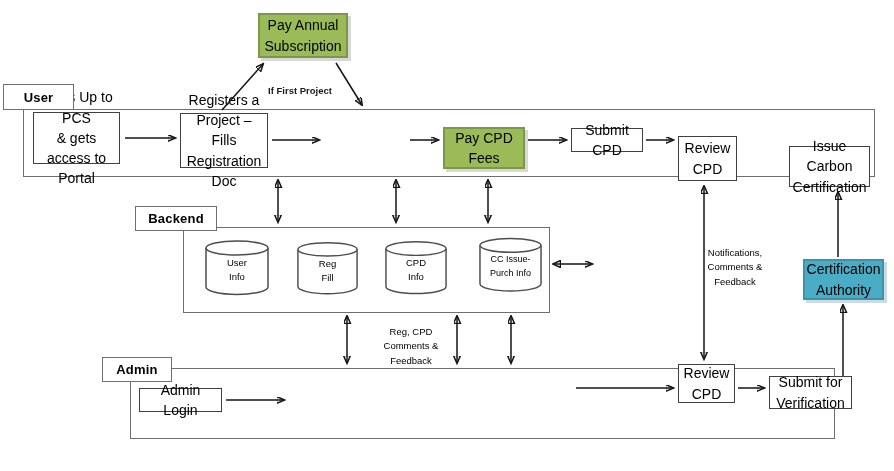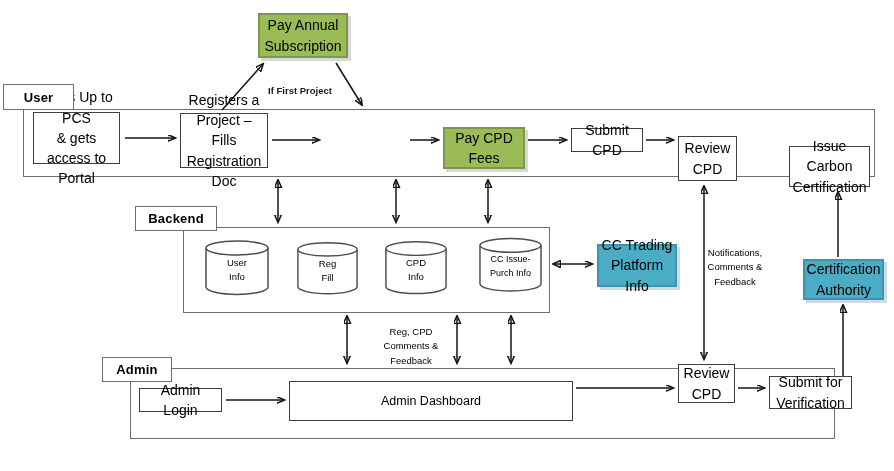--- a/index.html
+++ b/index.html
@@ -89,27 +89,24 @@
   </div>
   <div class="db" style="left:478px;top:236px;width:65px;height:57px;">
     <svg width="65" height="57" viewBox="0 0 66 57">
       <path d="M2 9 v39 c0 4.1 13.9 7.4 31 7.4 s31 -3.3 31 -7.4 v-39" fill="#fff" stroke="#4d4d4d" stroke-width="1.5"></path>
       <ellipse cx="33" cy="9" rx="31" ry="7" fill="#fff" stroke="#4d4d4d" stroke-width="1.5"></ellipse>
     </svg>
     <div class="db-label" style="font-size:9px;">CC Issue-
 Purch Info</div>
   </div>
 
-  <div class="node blue" style="left:597px;top:244px;width:80px;height:43px;">CC Trading
-Platform Info</div>
   <div class="node blue" style="left:803px;top:259px;width:81px;height:41px;">Certification
 Authority</div>
 
   <div class="node" style="left:139px;top:388px;width:83px;height:24px;">Admin Login</div>
-  <div class="node big" style="left:289px;top:381px;width:284px;height:40px;">Admin Dashboard</div>
   <div class="node" style="left:678px;top:364px;width:57px;height:39px;">Review
 CPD</div>
   <div class="node" style="left:769px;top:376px;width:83px;height:33px;">Submit for
 Verification</div>
 
   <div class="annot" style="left:258px;top:84px;width:84px;">If First Project</div>
   <div class="annot plain" style="left:700px;top:246px;width:70px;">Notifications,
 Comments &amp;
 Feedback</div>
   <div class="annot plain" style="left:377px;top:325px;width:68px;">Reg, CPD

